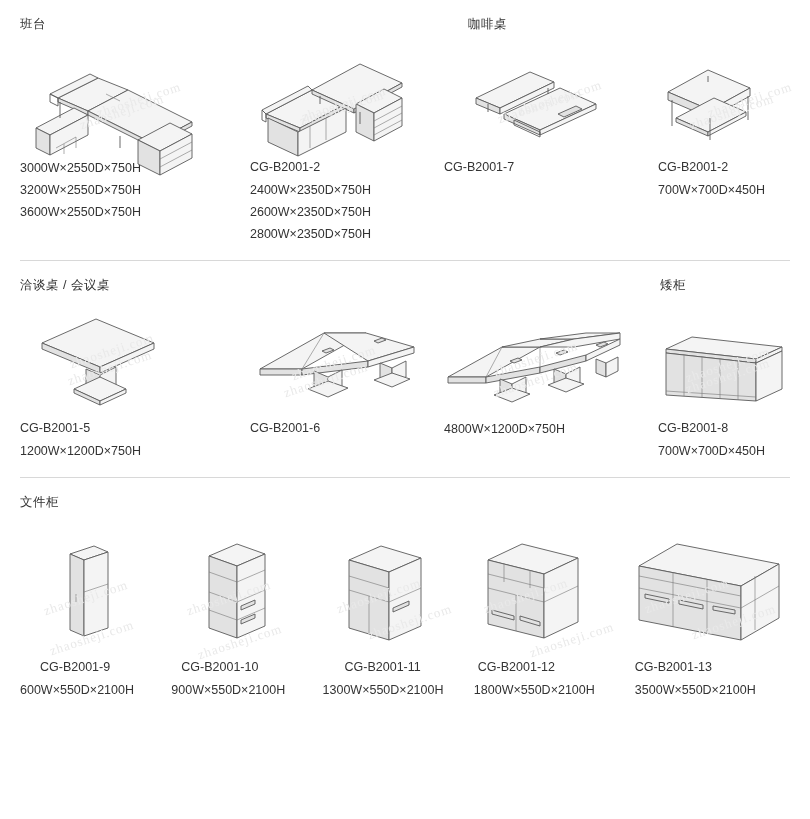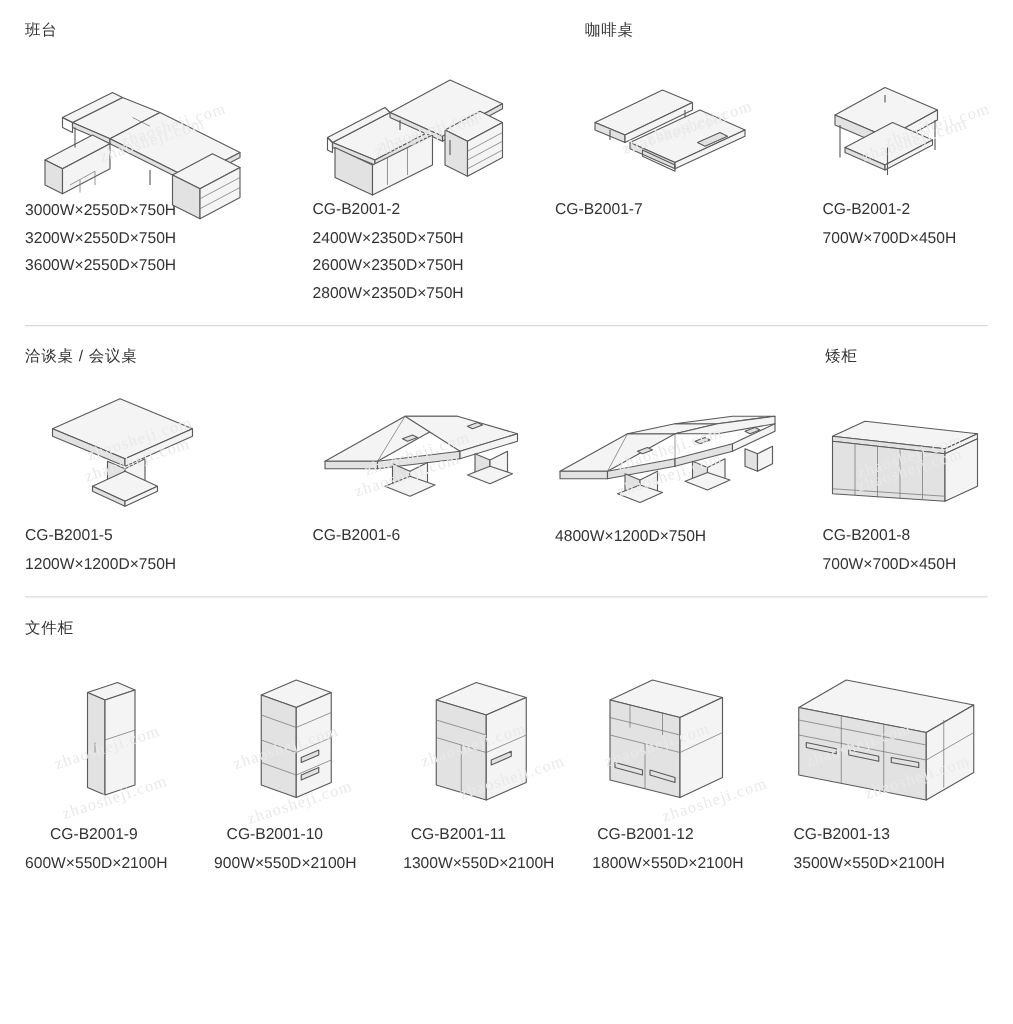--- a/index.html
+++ b/index.html
@@ -397,21 +397,21 @@
             <polygon class="fd" points="26,28 66,40 66,108 26,96"></polygon>
             <polygon class="fl" points="66,40 98,26 98,94 66,108"></polygon>
             <line class="thin" x1="26" y1="58" x2="66" y2="70"></line>
             <line class="thin" x1="66" y1="70" x2="98" y2="56"></line>
             <line class="thin" x1="46" y1="64" x2="46" y2="102"></line>
             <line class="thin" x1="26" y1="44" x2="66" y2="56"></line>
             <polygon class="fd" points="70,76 86,69 86,73 70,80"></polygon>
           </svg>
           <div class="wm" style="left:12px; top:56px;">zhaosheji.com</div>
         </div>
-        <div class="code" style="margin-left:6px;">CG-B2001-11</div>
+        <div class="code" style="margin-left:22px;">CG-B2001-11</div>
         <div class="dims">
           <div>1300W×550D×2100H</div>
         </div>
       </div>
 
       <div class="item" style="width:166px;">
         <div class="art" style="height:120px;">
           <svg width="150" height="120" viewBox="0 0 150 120">
             <polygon class="fl" points="14,28 48,12 104,26 70,42"></polygon>
             <polygon class="fd" points="14,28 70,42 70,106 14,92"></polygon>

